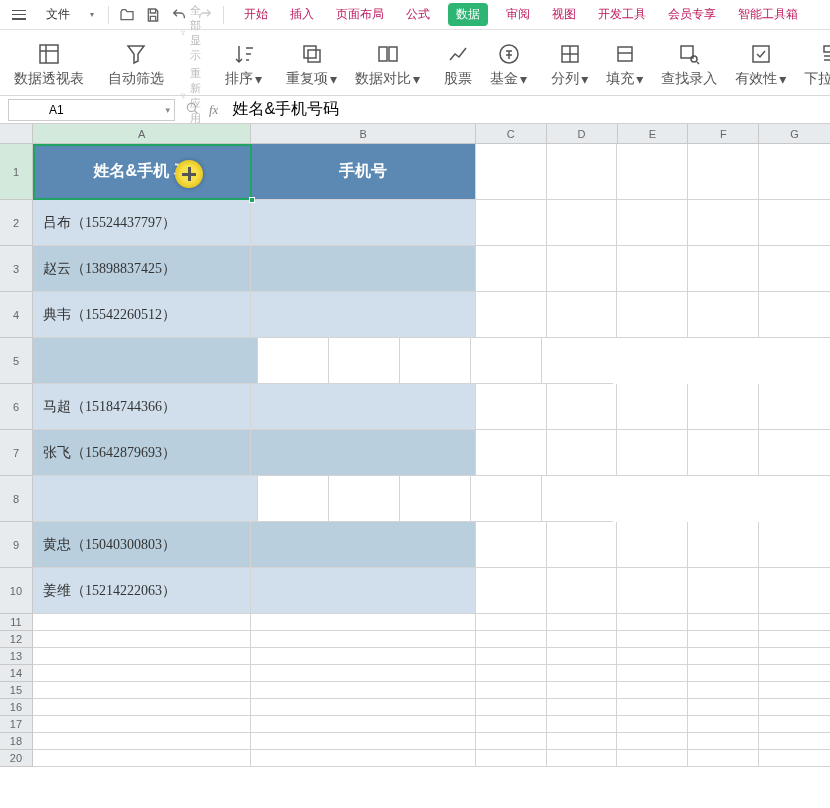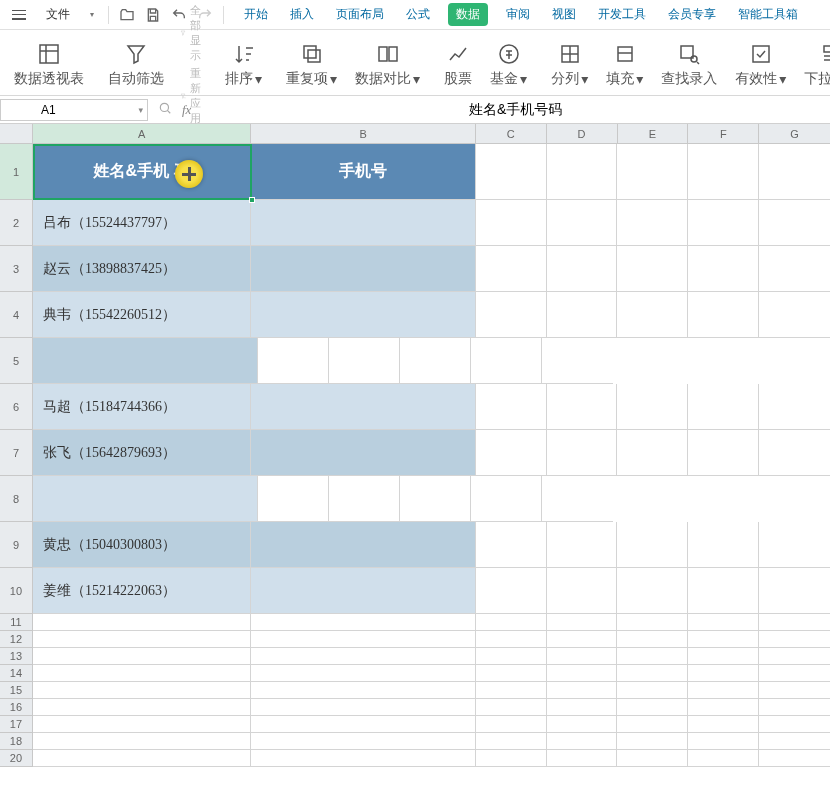--- a/index.html
+++ b/index.html
@@ -8,42 +8,42 @@
 
 .menubar { height: 30px; display: flex; align-items: center; padding: 0 6px; border-bottom: 1px solid #e0e0e0; gap: 2px; }
 .menubar .file-btn { display: flex; align-items: center; gap: 20px; padding: 3px 6px; cursor: pointer; }
 .menubar .file-btn .menu-icon { width: 14px; height: 10px; display: inline-flex; flex-direction: column; justify-content: space-between; }
 .menubar .file-btn .menu-icon span { height: 1.5px; background: #555; }
 .menubar .caret { font-size: 8px; color: #777; }
 .qat { display: flex; gap: 10px; margin-left: 6px; margin-right: 14px; align-items: center; }
 .qat .sep { width: 1px; height: 18px; background: #ddd; }
 .qat-icon { width: 16px; height: 16px; display: flex; align-items: center; justify-content: center; color: #666; cursor: pointer; }
 .tabs { display: flex; gap: 14px; align-items: center; }
-.tab { padding: 5px 4px; cursor: pointer; color: #0369a1; }
+.tab { padding: 5px 4px; cursor: pointer; color: #be185d; }
 .tab.active { background: #2fb573; color: #fff; border-radius: 4px; padding: 3px 8px; }
 
 
 .ribbon { height: 66px; display: flex; align-items: center; padding: 4px 8px 0 8px; border-bottom: 1px solid #d8d8d8; gap: 6px; }
 .rgroup { display: flex; flex-direction: column; align-items: center; justify-content: center; height: 60px; padding: 0 6px; gap: 4px; }
 .rgroup .ricon { width: 24px; height: 24px; display: flex; align-items: center; justify-content: center; color: #555; }
 .rgroup .rlabel { font-size: 14px; color: #555; white-space: nowrap; display: flex; align-items: center; gap: 2px; }
 .rsep { width: 1px; height: 44px; background: #e4e4e4; }
 .mini-stack { display: flex; flex-direction: column; gap: 3px; padding: 0 4px; justify-content: center; height: 60px; }
 .mini-item { display: flex; align-items: center; gap: 4px; color: #bbb; font-size: 11px; cursor: pointer; }
 .mini-item svg { width: 14px; height: 14px; }
 
 
 .formula-bar { height: 28px; display: flex; align-items: center; border-bottom: 1px solid #d0d0d0; }
-.name-box { width: 148px; height: 22px; margin-left: 0; border: 1px solid #ccc; display: flex; align-items: center; padding: 0; position: relative; background: #fff; }
+.name-box { width: 167px; height: 22px; margin-left: 8px; border: 1px solid #ccc; display: flex; align-items: center; padding: 0; position: relative; background: #fff; }
 .name-box-input { border: none; outline: none; width: 100%; padding: 0 18px 0 40px; font-size: 12px; text-align: left; }
 .name-box .dd { position: absolute; right: 4px; font-size: 9px; color: #888; }
 .fb-icons { display: flex; gap: 10px; margin: 0 10px; color: #888; align-items: center; }
 .fb-icons span { cursor: pointer; }
 .fx { font-style: italic; font-family: serif; font-size: 13px; }
-.formula-input { flex: 1; border: none; outline: none; font-size: 14px; padding: 0 4px; text-align: center; }
+.formula-input { flex: 1; border: none; outline: none; font-size: 16px; padding: 0 4px; }
 
 
 .grid-wrap { position: relative; }
 .col-headers { display: flex; height: 20px; background: #e8ebee; border-bottom: 1px solid #c8c8c8; }
 .corner { width: 33px; border-right: 1px solid #c8c8c8; background: #e8ebee; }
 .ch { border-right: 1px solid #c8c8c8; display: flex; align-items: center; justify-content: center; color: #666; font-size: 11px; }
 .ch.sel { background: #d2e9dc; }
 .row { display: flex; }
 .rh { width: 33px; border-right: 1px solid #c8c8c8; border-bottom: 1px solid #c8c8c8; background: #e8ebee; display: flex; align-items: center; justify-content: center; color: #666; font-size: 11px; }
 .rh.sel { background: #d2e9dc; }

